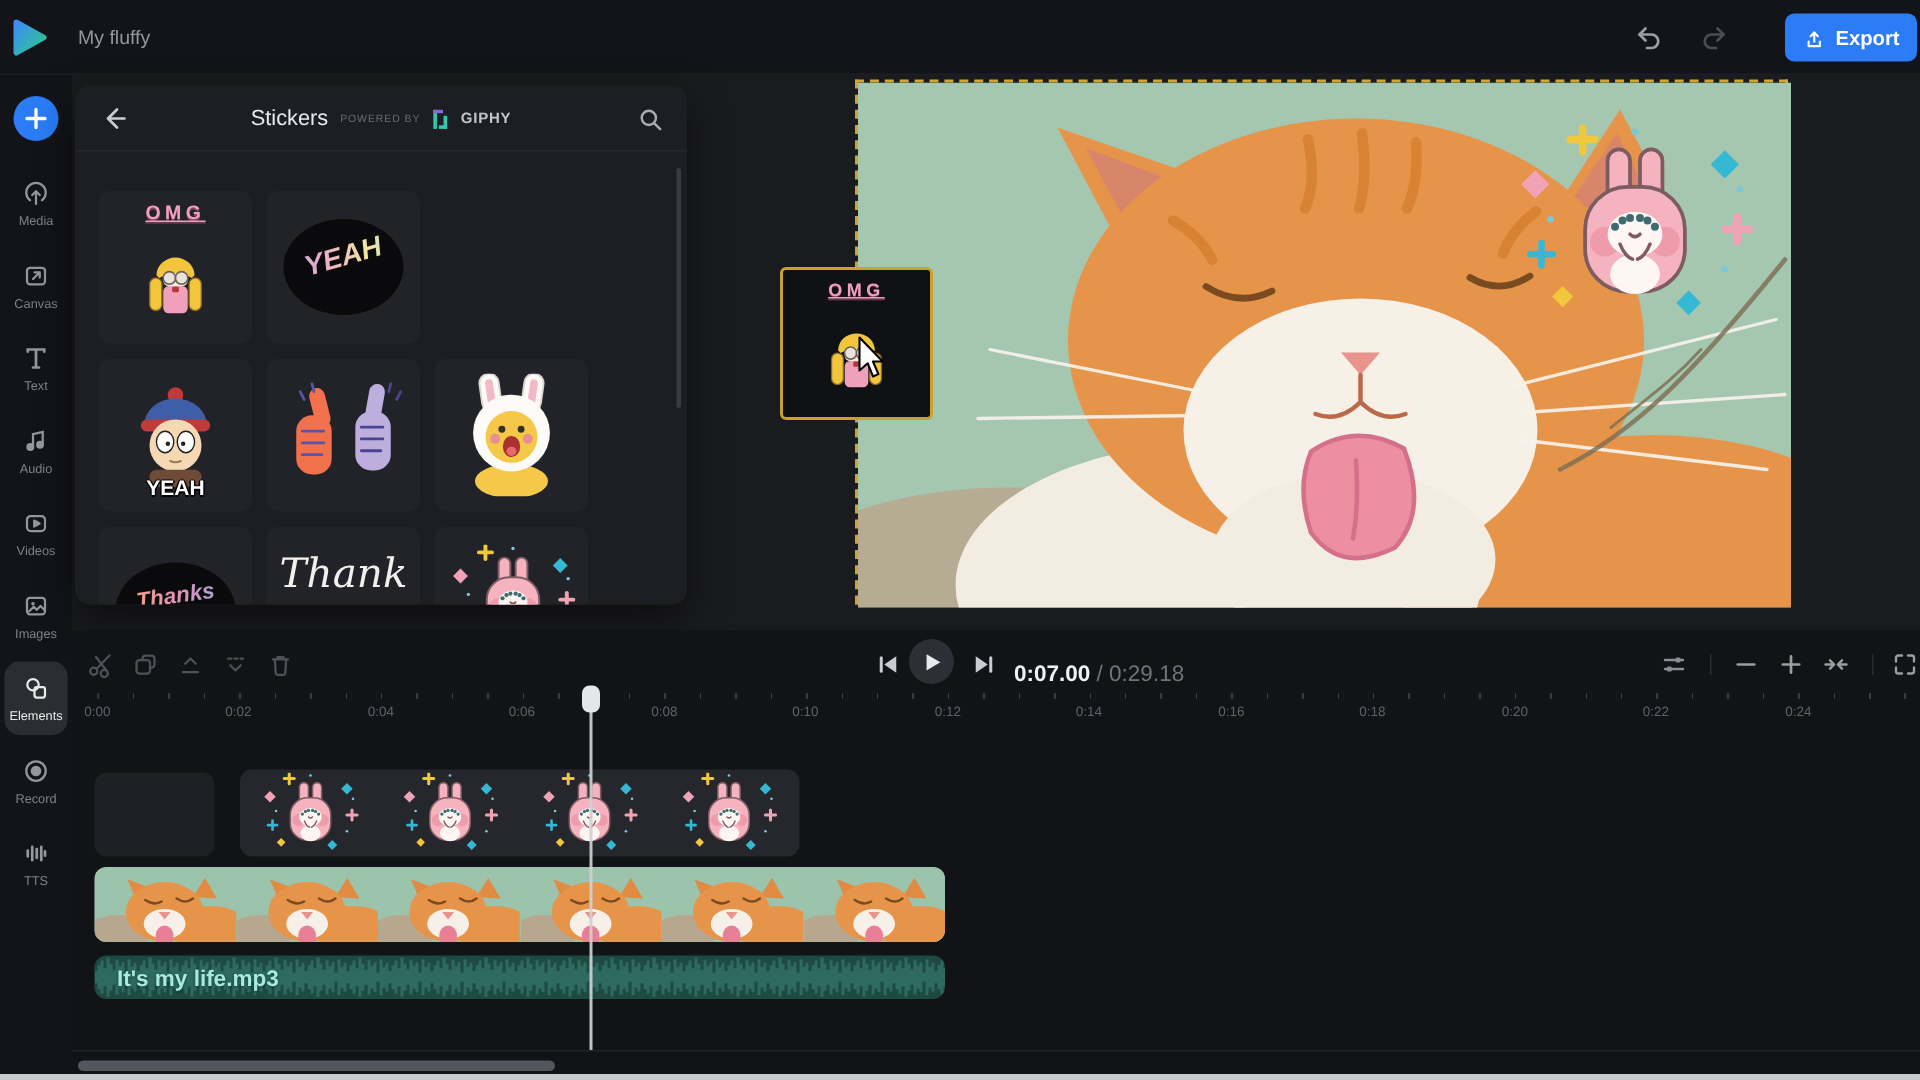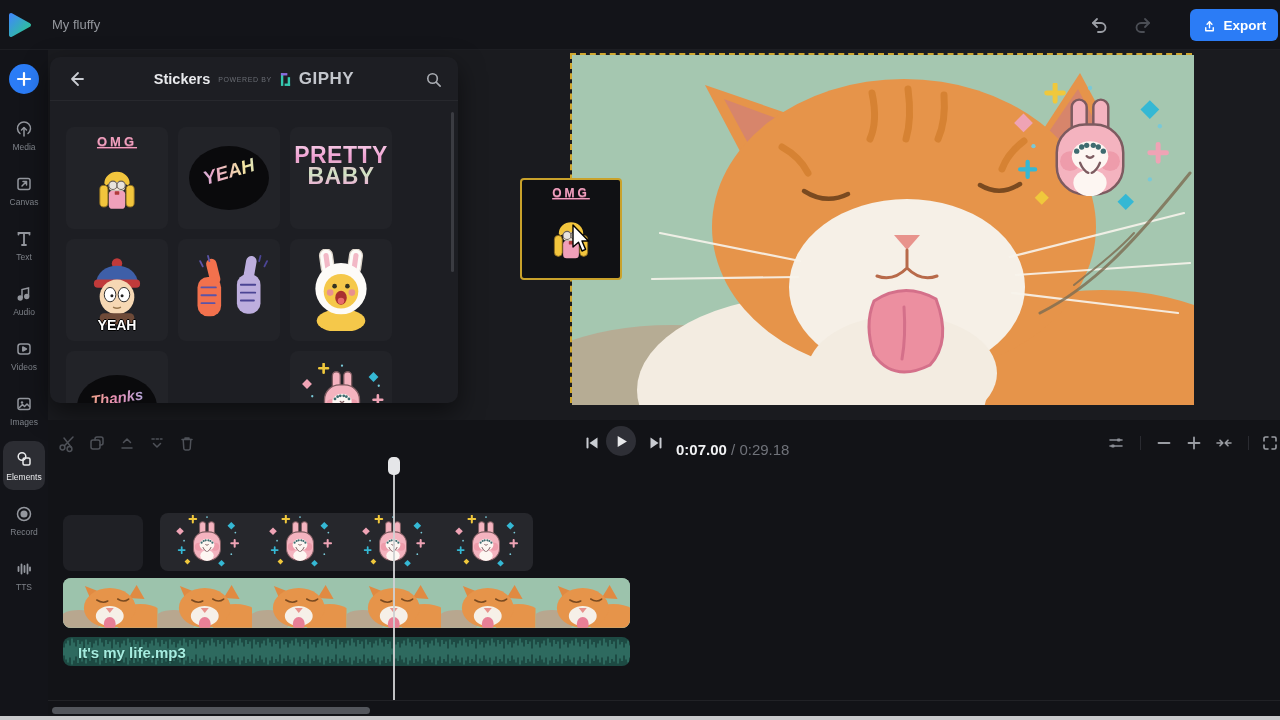--- a/index.html
+++ b/index.html
@@ -40,23 +40,23 @@
   #preview svg.video { position:absolute; left:0; top:0; }
   #preview-bunny { left:438px; top:28px; }
 
   
   #panel { left:50px; top:57px; width:408px; height:346px; background:#1d1e23; border-radius:10px;
     box-shadow:0 10px 26px rgba(0,0,0,.5); overflow:hidden; }
   #panel-header { position:absolute; left:0; top:0; width:408px; height:44px; border-bottom:1px solid #27282d; }
   #back-btn { position:absolute; left:16px; top:11px; width:22px; height:22px; color:#c9ccd2; cursor:pointer; }
   #panel-title-group { position:absolute; left:0; top:0; width:408px; height:44px; display:flex;
     align-items:center; justify-content:center; gap:8px; }
-  #panel-title { font-size:14.5px; font-weight:bold; color:#e8e9ec; }
+  #panel-title { font-size:14.5px; font-weight:normal; color:#e8e9ec; }
   #powered-by { font-size:7px; letter-spacing:.6px; color:#696c73; }
-  #giphy-word { font-size:17px; font-weight:bold; letter-spacing:.5px; color:#c3c6cc; }
+  #giphy-word { font-size:10px; font-weight:bold; letter-spacing:.5px; color:#c3c6cc; }
   #search-btn { position:absolute; right:14px; top:11px; width:22px; height:22px; color:#a9acb2; cursor:pointer; }
   .cell { position:absolute; width:102px; height:102px; background:#222328; border-radius:8px; cursor:pointer; overflow:hidden; }
   .c1 { left:16px; } .c2 { left:128px; } .c3 { left:240px; }
   .r1 { top:70px; } .r2 { top:182px; } .r3 { top:294px; }
   #panel-scrollbar { position:absolute; right:4px; top:55px; width:3px; height:160px; background:#3b3c42; border-radius:2px; }
 
   .omg-text { position:absolute; top:7px; width:100%; text-align:center; font-size:13px; font-weight:bold;
     letter-spacing:3px; color:#f0a0be; text-shadow:0 1px 0 #7d4760;text-decoration:underline; }
   .blob { position:absolute; left:11px; top:19px; width:80px; height:64px; background:#0a0a0c; border-radius:50%; }
   .yeah-grad { position:absolute; left:0; top:34px; width:100%; text-align:center; font-size:19px; font-weight:bold;
@@ -417,26 +417,20 @@
     <div class="cell c1 r1">
       <span class="omg-text">OMG</span>
       <svg class="abs" style="left:22px;top:26px" width="58" height="70" viewBox="0 0 64 50">
           <use href="#sym-omg-girl"></use>
         </svg>
     </div>
     <div class="cell c2 r1">
       <div class="blob"></div>
       <span class="yeah-grad">YEAH</span>
     </div>
-    <div class="cell c3 r1">
-      <div class="pretty-wrap">
-        <div>PRETTY</div>
-        <div>BABY</div>
-      </div>
-    </div>
 
     <div class="cell c1 r2">
       <svg class="cell-svg-center" width="74" height="70" viewBox="0 0 64 60">
           <use href="#sym-stan"></use>
         </svg>
       <span class="stan-yeah">YEAH</span>
     </div>
     <div class="cell c2 r2">
       <svg class="cell-svg-center" width="84" height="74" viewBox="0 0 64 56">
           <use href="#sym-thumbs"></use>
@@ -444,20 +438,23 @@
     </div>
     <div class="cell c3 r2">
       <svg class="cell-svg-center" width="82" height="82" viewBox="0 0 64 64">
           <use href="#sym-bunnychick"></use>
         </svg>
     </div>
 
     <div class="cell c1 r3">
       <div class="blob" style="top:24px"></div>
       <span class="thanks-grad">Thanks</span>
+    </div>
+    <div class="cell c2 r3">
+      <span class="thank-script">Thank</span>
     </div>
     <div class="cell c3 r3">
       <svg class="abs" style="left:10px;top:12px" width="84" height="70" viewBox="0 0 96 80">
           <use href="#sym-bunny-sparkle"></use>
         </svg>
     </div>
 
     <div id="panel-scrollbar"></div>
   </div>
 
@@ -551,20 +548,35 @@
   <div class="vdiv abs" style="left:1248px"></div>
   <div class="tool-icon abs" style="left:1260px;color:#9a9da3">
     <svg width="20" height="20" viewBox="0 0 20 20" fill="none" stroke="currentColor" stroke-width="1.6" stroke-linecap="round" stroke-linejoin="round">
       <path d="M4 8 V5.5 A1.5 1.5 0 0 1 5.5 4 H8"></path>
         <path d="M16 8 V5.5 A1.5 1.5 0 0 0 14.5 4 H12"></path>
       <path d="M4 12 v2.5 A1.5 1.5 0 0 0 5.5 16 H8"></path>
         <path d="M16 12 v2.5 a1.5 1.5 0 0 1 -1.5 1.5 H12"></path>
     </svg>
   </div>
 
+  <div id="ruler" class="abs">
+    <span class="tick" style="left:17px">0:00</span>
+    <span class="tick" style="left:111px">0:02</span>
+    <span class="tick" style="left:206px">0:04</span>
+    <span class="tick" style="left:300px">0:06</span>
+    <span class="tick" style="left:395px">0:08</span>
+    <span class="tick" style="left:489px">0:10</span>
+    <span class="tick" style="left:584px">0:12</span>
+    <span class="tick" style="left:678px">0:14</span>
+    <span class="tick" style="left:773px">0:16</span>
+    <span class="tick" style="left:867px">0:18</span>
+    <span class="tick" style="left:962px">0:20</span>
+    <span class="tick" style="left:1056px">0:22</span>
+    <span class="tick" style="left:1151px">0:24</span>
+  </div>
 
   <div id="clip-placeholder" class="abs"></div>
 
   <div id="clip-sticker" class="abs">
     <svg width="72" height="54" viewBox="0 0 96 80">
         <use href="#sym-bunny-sparkle"></use>
       </svg>
     <svg width="72" height="54" viewBox="0 0 96 80">
         <use href="#sym-bunny-sparkle"></use>
       </svg>

